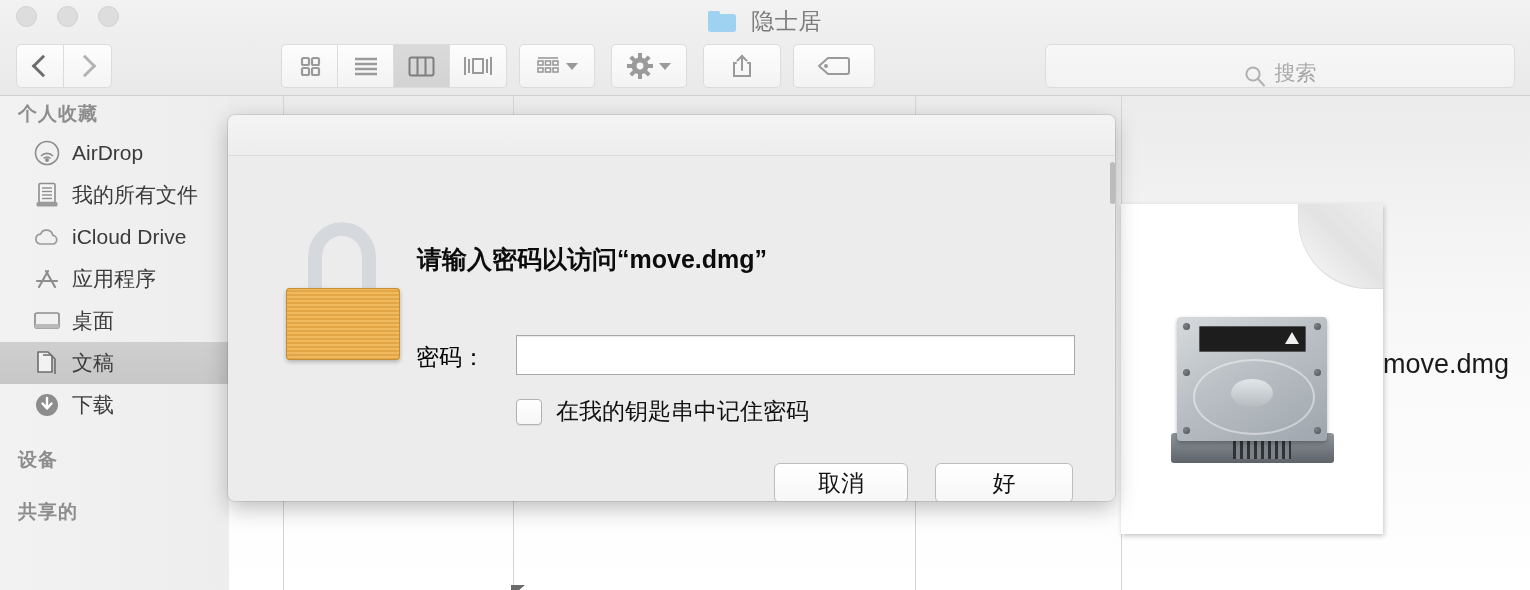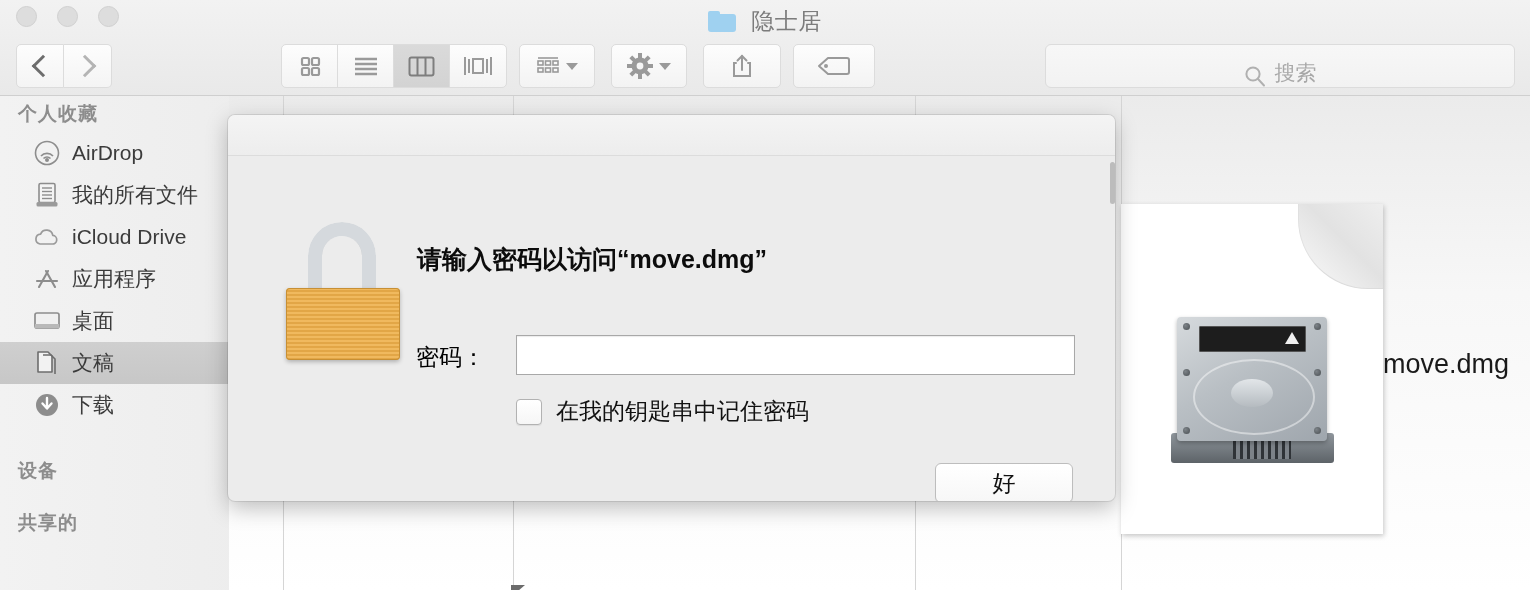--- a/index.html
+++ b/index.html
@@ -512,21 +512,21 @@
     <div class="sb-item">
       <span class="sb-ico">
         <svg width="26" height="26" viewBox="0 0 26 26">
           <circle cx="13" cy="13" r="11" fill="#8d8d8d"></circle>
           <path d="M13 6 V15 M8.5 11.5 L13 16.5 L17.5 11.5" fill="none" stroke="#fff" stroke-width="2.4" stroke-linecap="round" stroke-linejoin="round"></path>
         </svg>
       </span>
       <span>下载</span>
     </div>
 
-    <div class="sb-header" style="margin-top:27px">设备</div>
+    <div class="sb-header" style="margin-top:16px">设备</div>
 
 
     <div class="sb-header" style="margin-top:16px">共享的</div>
   </div>
 
   <div id="content">
     <div class="colsep" style="left:54px"></div>
     <div class="colsep" style="left:284px"></div>
     <div class="colsep" style="left:686px"></div>
     <div class="colsep" style="left:892px"></div>
@@ -572,17 +572,18 @@
       <div id="dlg-title">请输入密码以访问“move.dmg”</div>
 
       <div id="pw-label">密码：</div>
       <input id="pw-input" type="password" placeholder="" style="">
 
       <div id="remember-row">
         <span class="cbx"></span>
         <span class="lbl">在我的钥匙串中记住密码</span>
       </div>
 
+      <div class="dlg-btn" id="btn-cancel">取消</div>
       <div class="dlg-btn" id="btn-ok">好</div>
     </div>
   </div>
 
 </div>
 
 </body></html>

